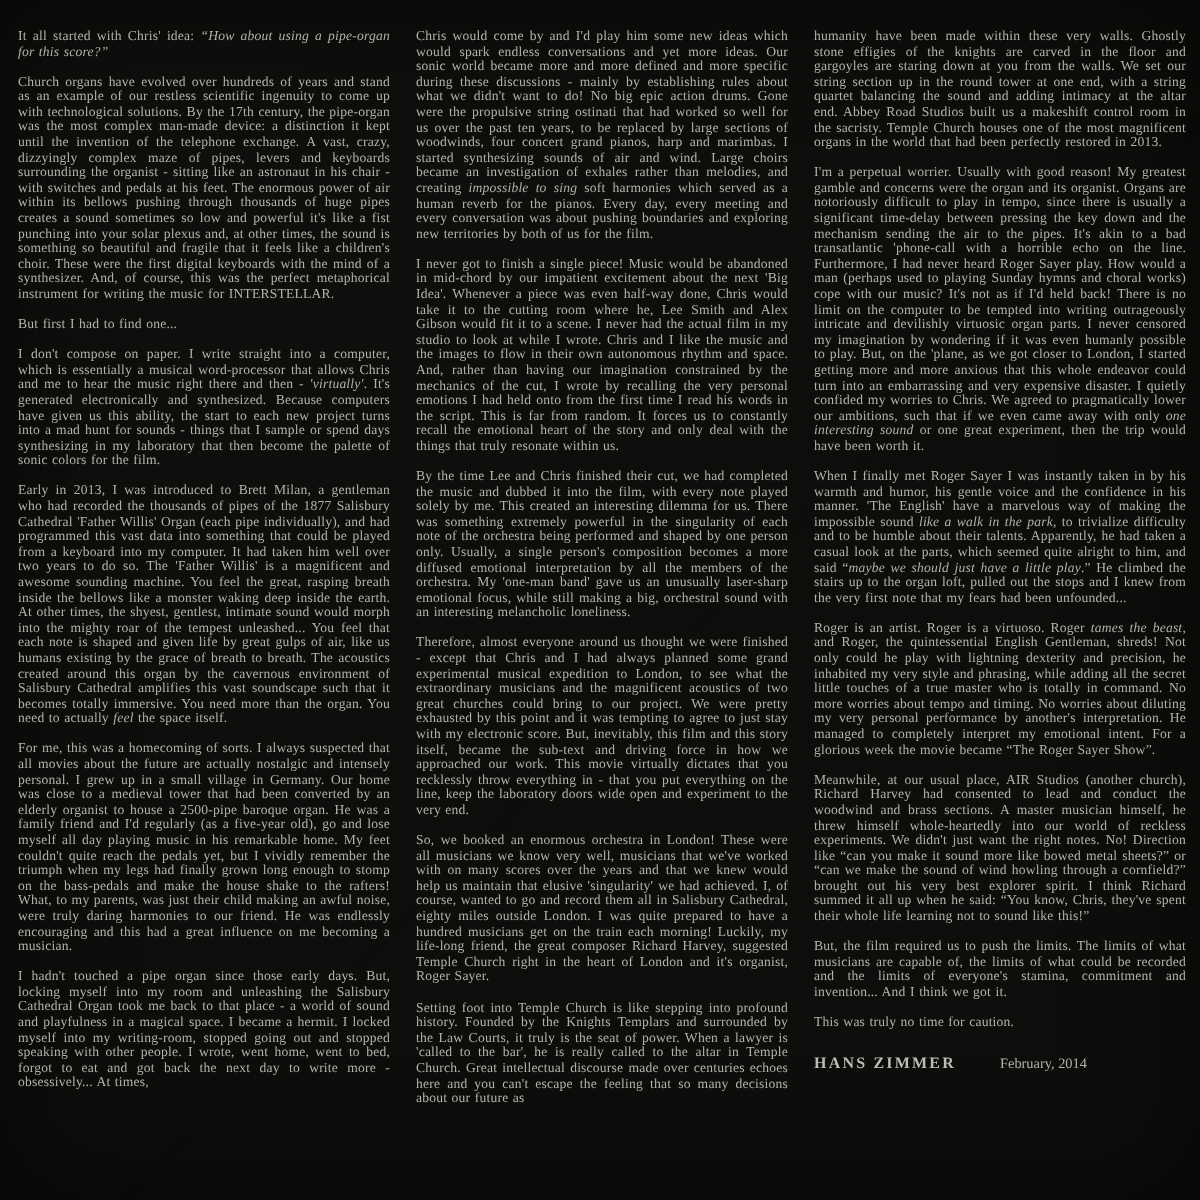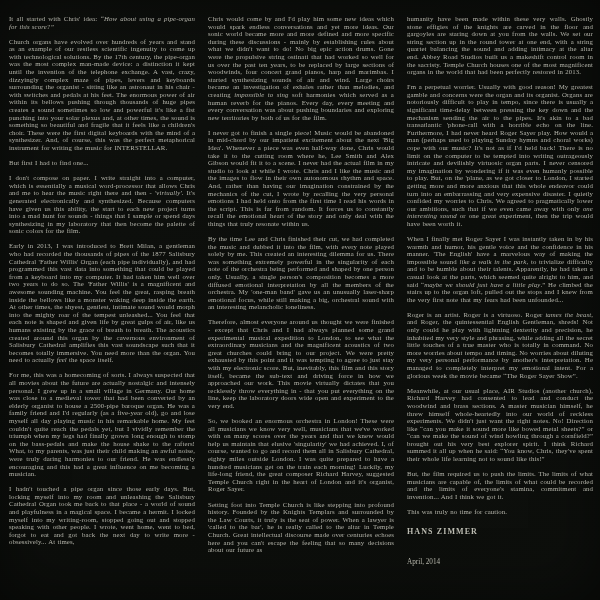--- a/index.html
+++ b/index.html
@@ -36,21 +36,20 @@
     text-align: justify;
     letter-spacing: 0.1px;
     word-spacing: 0.4px;
   }
   .para em { font-style: italic; }
   .signature {
     margin-top: 11px;
     display: flex;
     align-items: baseline;
     gap: 22px;
-    flex-direction: column;
   }
   .signature .sig-name {
     font-size: 8px;
     font-weight: bold;
     letter-spacing: 1.1px;
     color: #bcbcb2;
   }
   .signature .sig-date {
     font-size: 7.2px;
     color: #b3b3a9;
@@ -81,17 +80,17 @@
     <div class="column">
       <p class="para">humanity have been made within these very walls. Ghostly stone effigies of the knights are carved in the floor and gargoyles are staring down at you from the walls. We set our string section up in the round tower at one end, with a string quartet balancing the sound and adding intimacy at the altar end. Abbey Road Studios built us a makeshift control room in the sacristy. Temple Church houses one of the most magnificent organs in the world that had been perfectly restored in 2013.</p>
         <p class="para">I'm a perpetual worrier. Usually with good reason! My greatest gamble and concerns were the organ and its organist. Organs are notoriously difficult to play in tempo, since there is usually a significant time-delay between pressing the key down and the mechanism sending the air to the pipes. It's akin to a bad transatlantic 'phone-call with a horrible echo on the line. Furthermore, I had never heard Roger Sayer play. How would a man (perhaps used to playing Sunday hymns and choral works) cope with our music? It's not as if I'd held back! There is no limit on the computer to be tempted into writing outrageously intricate and devilishly virtuosic organ parts. I never censored my imagination by wondering if it was even humanly possible to play. But, on the 'plane, as we got closer to London, I started getting more and more anxious that this whole endeavor could turn into an embarrassing and very expensive disaster. I quietly confided my worries to Chris. We agreed to pragmatically lower our ambitions, such that if we even came away with only <em>one interesting sound</em> or one great experiment, then the trip would have been worth it.</p>
         <p class="para">When I finally met Roger Sayer I was instantly taken in by his warmth and humor, his gentle voice and the confidence in his manner. 'The English' have a marvelous way of making the impossible sound <em>like a walk in the park</em>, to trivialize difficulty and to be humble about their talents. Apparently, he had taken a casual look at the parts, which seemed quite alright to him, and said “<em>maybe we should just have a little play</em>.” He climbed the stairs up to the organ loft, pulled out the stops and I knew from the very first note that my fears had been unfounded...</p>
         <p class="para">Roger is an artist. Roger is a virtuoso. Roger <em>tames the beast</em>, and Roger, the quintessential English Gentleman, shreds! Not only could he play with lightning dexterity and precision, he inhabited my very style and phrasing, while adding all the secret little touches of a true master who is totally in command. No more worries about tempo and timing. No worries about diluting my very personal performance by another's interpretation. He managed to completely interpret my emotional intent. For a glorious week the movie became “The Roger Sayer Show”.</p>
         <p class="para">Meanwhile, at our usual place, AIR Studios (another church), Richard Harvey had consented to lead and conduct the woodwind and brass sections. A master musician himself, he threw himself whole-heartedly into our world of reckless experiments. We didn't just want the right notes. No! Direction like “can you make it sound more like bowed metal sheets?” or “can we make the sound of wind howling through a cornfield?” brought out his very best explorer spirit. I think Richard summed it all up when he said: “You know, Chris, they've spent their whole life learning not to sound like this!”</p>
         <p class="para">But, the film required us to push the limits. The limits of what musicians are capable of, the limits of what could be recorded and the limits of everyone's stamina, commitment and invention... And I think we got it.</p>
         <p class="para">This was truly no time for caution.</p>
         <div class="signature">
         <span class="sig-name">HANS ZIMMER</span>
-        <span class="sig-date">April, 2014</span>
+        <span class="sig-date">February, 2014</span>
       </div>
     </div>
   </div>
 </div>
 
 </body></html>

